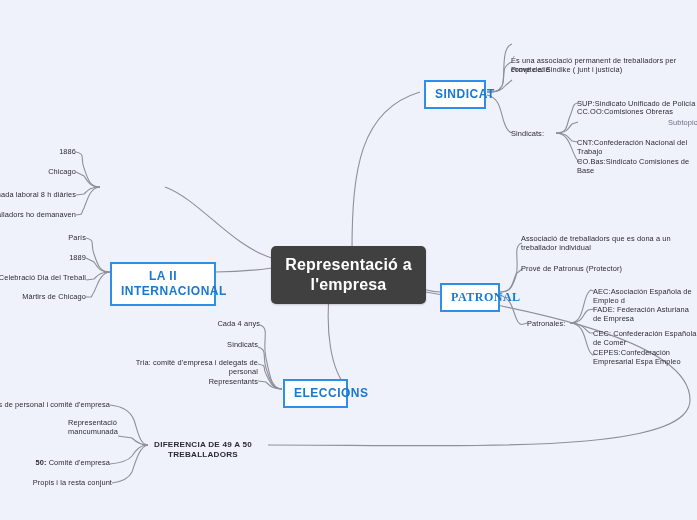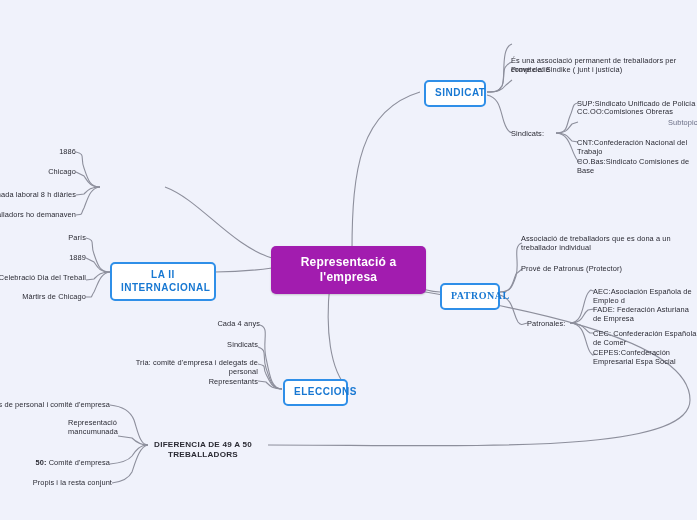--- a/index.html
+++ b/index.html
@@ -20,38 +20,38 @@
     width: 697px; height: 520px;
     pointer-events: none;
   }
   .node {
     position: absolute;
     white-space: pre-wrap;
     line-height: 1.25;
   }
   
   .root {
-    background: #a21caf;
+    background: #404040;
     color: #ffffff;
     font-weight: bold;
-    font-size: 12px;
+    font-size: 16px;
     border-radius: 5px;
     padding: 9px 14px;
     letter-spacing: .2px;
     box-shadow: 0 1px 2px rgba(0,0,0,.18);
     text-align: center;
   }
   
   .main {
     background: #ffffff;
     color: #1878d2;
     font-weight: bold;
-    font-size: 10px;
+    font-size: 12px;
     border: 2px solid #2f8fe8;
-    border-radius: 5px;
+    border-radius: 0;
     padding: 5px 9px;
     letter-spacing: .5px;
     text-align: center;
   }
   
   .leaf {
     color: #2a2a33;
     font-size: 7.4px;
     letter-spacing: .1px;
   }
@@ -144,21 +144,21 @@
   <div class="node main" style="left:440px; top:283px; width:60px;font-family:Liberation Serif, serif;">PATRONAL</div>
 
   <div class="node leaf right" style="left:521px; top:234px; width:172px;">Associació de treballadors que es dona a un treballador individual</div>
   <div class="node leaf right" style="left:521px; top:264px; width:172px;">Prové de Patronus (Protector)</div>
 
   <div class="node leaf right" style="left:527px; top:319px; width:48px;">Patronales:</div>
 
   <div class="node leaf right" style="left:593px; top:287px; width:104px;">AEC:Asociación Española de Empleo d</div>
   <div class="node leaf right" style="left:593px; top:305px; width:104px;">FADE: Federación Asturiana de Empresa</div>
   <div class="node leaf right" style="left:593px; top:329px; width:104px;">CEC: Confederación Española de Comer</div>
-  <div class="node leaf right" style="left:593px; top:348px; width:104px;">CEPES:Confederación Empresarial Espa Social</div>
+  <div class="node leaf right" style="left:593px; top:348px; width:104px;">CEPES:Confederación Empresarial Espa Empleo</div>
 
 
   <div class="node leaf left" style="left:16px; top:147px; width:60px;">1886</div>
   <div class="node leaf left" style="left:6px; top:167px; width:70px;">Chicago</div>
   <div class="node leaf left" style="left:-44px; top:190px; width:120px;">a jornada laboral 8 h diàries</div>
   <div class="node leaf left" style="left:-44px; top:210px; width:120px;">treballadors ho demanaven</div>
 
   <div class="node main" style="left:110px; top:262px; width:106px;">LA II INTERNACIONAL</div>
 
   <div class="node leaf left" style="left:26px; top:233px; width:60px;">París</div>

